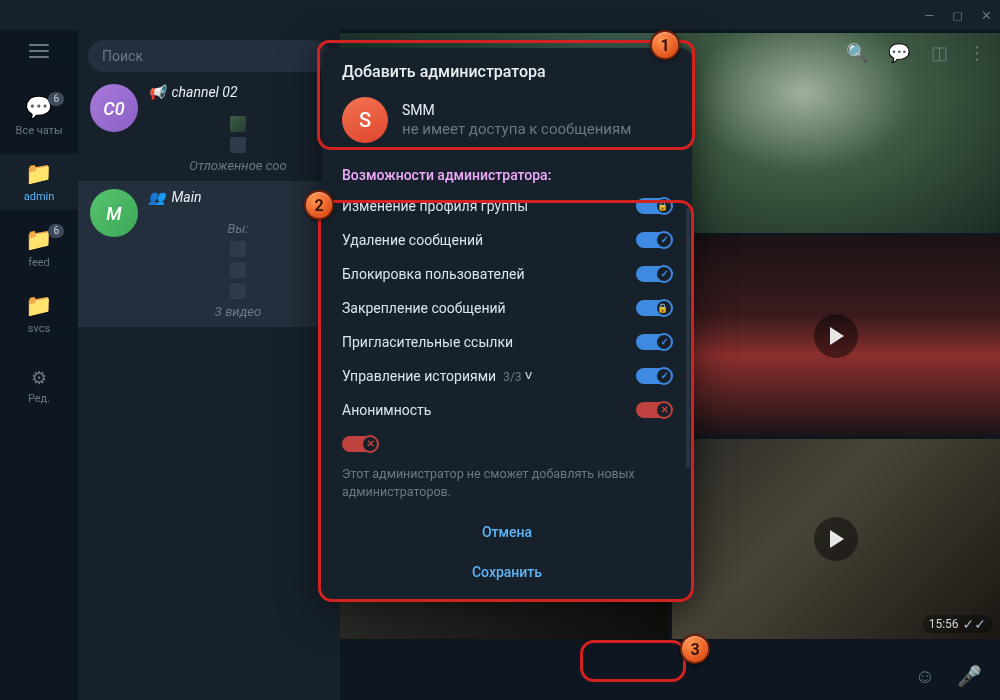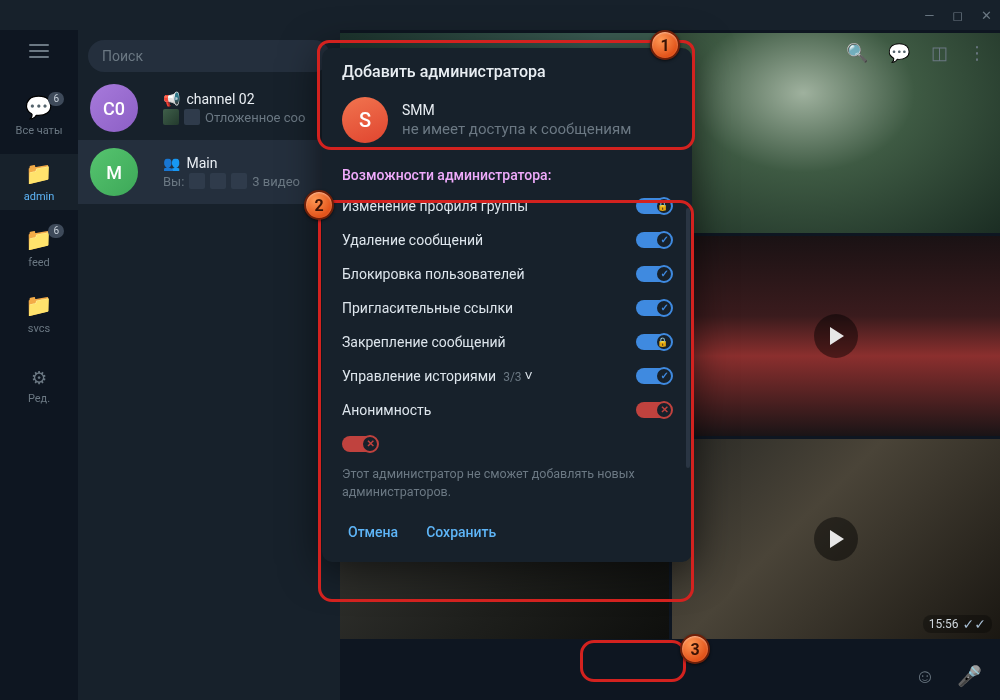--- a/index.html
+++ b/index.html
@@ -17,28 +17,28 @@
 .hamburger i { top: 8px; display: block; }
 .hamburger::after { top: 14px; }
 .folder-tab { width: 78px; height: 56px; display: flex; flex-direction: column; align-items: center; justify-content: center; gap: 4px; color: #6b7883; position: relative; font-size: 11px; }
 .folder-tab.active { background: #17212b; color: #5eb5f7; }
 .folder-tab .ficon { font-size: 22px; position: relative; }
 .folder-tab .badge { position: absolute; top: 4px; right: 14px; background: #3e4a5a; color: #c9d2db; font-size: 10px; border-radius: 9px; padding: 0 5px; line-height: 14px; min-width: 14px; text-align: center; }
 .edit-tab { margin-top: 6px; }
 
 .chatlist { width: 262px; background: #17212b; display: flex; flex-direction: column; }
 .search { margin: 10px 10px 4px 10px; height: 32px; background: #242f3d; border-radius: 18px; display: flex; align-items: center; padding: 0 14px; color: #6b7883; font-size: 14px; gap: 8px; }
-.chat-item { display: flex; align-items: center; gap: 25px; padding: 8px 12px; color: #c9d2db; }
+.chat-item { display: flex; gap: 10px; padding: 8px 12px; color: #c9d2db; font-style: italic; }
 .chat-item.sel { background: #242f3d; }
 .avatar { width: 48px; height: 48px; border-radius: 50%; display: flex; align-items: center; justify-content: center; color: #fff; font-size: 18px; font-weight: 500; flex-shrink: 0; }
 .av-vi { background: linear-gradient(135deg, #a77adb, #8c5fc5); }
 .av-gr { background: linear-gradient(135deg, #56c46f, #3da858); }
 .chat-meta { flex: 1; min-width: 0; }
 .chat-name { font-size: 14px; color: #e9eef3; display: flex; align-items: center; gap: 6px; }
-.chat-preview { font-size: 13px; color: #6b7883; display: flex; align-items: center; gap: 5px; margin-top: 2px; white-space: nowrap; overflow: hidden; }
+.chat-preview { font-size: 13px; color: #6b7883; display: flex; align-items: center; gap: 5px; margin-top: 16px; white-space: nowrap; overflow: hidden; flex-direction: column; }
 .minithumb { width: 16px; height: 16px; background: #2f3b4b; border-radius: 2px; display: inline-block; }
 .minithumb.p { background: linear-gradient(135deg,#3f5f4a,#233a2d); }
 
 .mainarea { flex: 1; position: relative; background: #0e1621; overflow: hidden; }
 .media-grid { position: absolute; inset: 0; display: grid; grid-template-columns: 1fr 1fr; grid-auto-rows: 200px; gap: 3px; padding-top: 3px; }
 .tile { background: #1b2733; position: relative; }
 .t1 { background: linear-gradient(135deg, #1d352e 0%, #3d5f56 50%, #415f3f 100%); }
 .t2 { background: radial-gradient(ellipse at 40% 30%, #9fb19e 0%, #3e5a43 40%, #1b2d23 100%); }
 .t3 { background: linear-gradient(180deg, #cfd6d9 0%, #7f8a78 30%, #4a5a47 70%, #2a3522 100%); }
 .t4 { background: linear-gradient(180deg, #1a1214 0%, #3a1b1d 40%, #8b2f2e 60%, #1a1416 100%); }
@@ -72,21 +72,21 @@
 .toggle.on::after { right:-1px; }
 .toggle.off { color:#c0423e; }
 .toggle.off::after { right:-1px; }
 .tick { position:absolute; right:3px; top:2px; z-index:1; font-size:10px; }
 .toggle.on .tick { color:#3f8ae0; }
 .toggle.off .tick { color:#c0423e; }
 .lock .tick::before { content:"🔒"; font-size:9px; }
 .chk .tick::before { content:"✓"; font-weight:bold; }
 .cross .tick::before { content:"✕"; font-weight:bold; }
 .hint { color: #6b7883; font-size: 12.5px; padding: 4px 20px 10px 20px; line-height: 1.4; }
-.dlg-buttons { display: flex; justify-content: flex-start; padding: 6px 12px 6px 12px; }
+.dlg-buttons { display: flex; justify-content: flex-end; gap: 8px; padding: 6px 12px 6px 12px; flex-direction: column; }
 .dlg-buttons button { background: none; border: none; color: #5eb5f7; font-size: 14px; font-weight: 500; padding: 8px 14px; border-radius: 4px; cursor: pointer; }
 
 .hl { position: absolute; border: 3px solid #d3221f; border-radius: 14px; z-index: 6; pointer-events: none; }
 .hl1 { left: 317px; top: 40px; width: 378px; height: 110px; border-top-left-radius: 12px; border-top-right-radius: 12px; }
 .hl2 { left: 318px; top: 200px; width: 376px; height: 402px; }
 .hl3 { left: 580px; top: 640px; width: 106px; height: 42px; }
 .num-badge { position: absolute; width: 30px; height: 30px; border-radius: 50%; background: radial-gradient(circle at 35% 30%, #ff9854, #e2531a 70%); border: 2px solid #6e1f08; color: #3a1305; font-weight: 700; font-size: 16px; display:flex; align-items:center; justify-content:center; z-index:7; box-shadow: inset 0 1px 2px rgba(255,255,255,.5), 0 1px 3px rgba(0,0,0,.6); }
 .nb1 { left: 650px; top: 30px; }
 .nb2 { left: 304px; top: 190px; }
 .nb3 { left: 680px; top: 634px; }
@@ -231,28 +231,28 @@
           <span class="tick"></span>
         </div>
       </div>
       <div class="perm">
         <span>Блокировка пользователей</span>
         <div class="toggle on chk">
           <span class="tick"></span>
         </div>
       </div>
       <div class="perm">
-        <span>Пригласительные ссылки</span>
-        <div class="toggle on chk">
-          <span class="tick"></span>
-        </div>
-      </div>
-      <div class="perm">
         <span>Закрепление сообщений</span>
         <div class="toggle on lock">
+          <span class="tick"></span>
+        </div>
+      </div>
+      <div class="perm">
+        <span>Пригласительные ссылки</span>
+        <div class="toggle on chk">
           <span class="tick"></span>
         </div>
       </div>
       <div class="perm">
         <span>Управление историями<span class="sub"> 3/3 </span><span> ˅</span></span>
         <div class="toggle on chk">
           <span class="tick"></span>
         </div>
       </div>
       <div class="perm">

